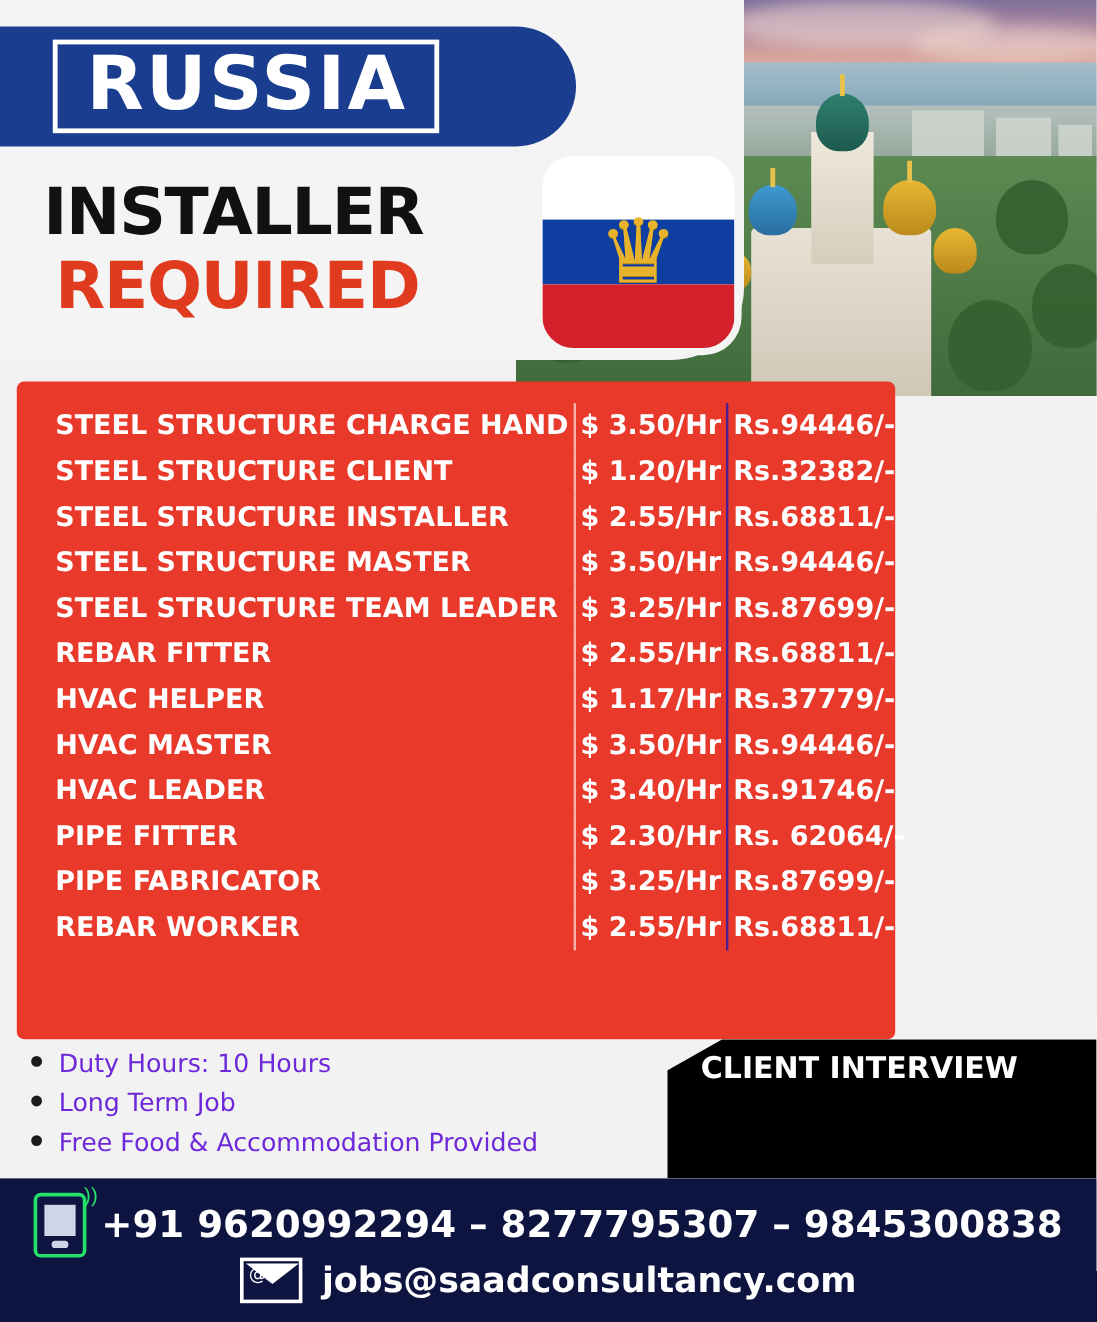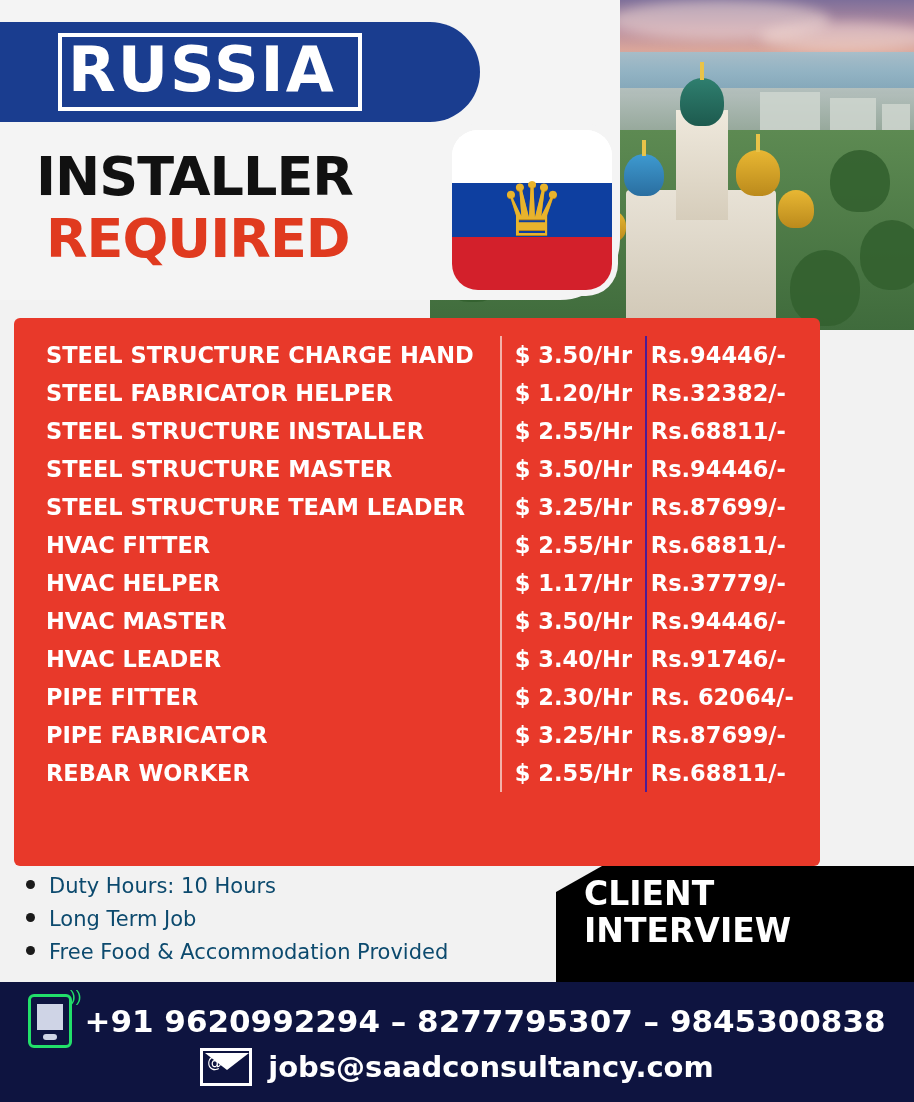--- a/index.html
+++ b/index.html
@@ -76,23 +76,23 @@
 
   
   .russia-bar {
     position: absolute; left: 0; top: 22px; width: 480px; height: 100px;
     background: #1a3d8f;
     border-top-right-radius: 50px;
     border-bottom-right-radius: 50px;
     display: flex; align-items: center;
   }
   .russia-inner {
-    margin-left: 58px;
+    margin-left: 44px;
     border: 4px solid #ffffff;
-    padding: 2px 22px 6px 6px;
+    padding: 2px 22px 6px 24px;
   }
   .russia-text {
     font-family: "DejaVu Sans", sans-serif;
     font-weight: 700;
     font-size: 62px;
     color: #ffffff;
     letter-spacing: 2px;
     line-height: 1;
   }
 
@@ -125,21 +125,21 @@
     position: absolute; left: 50%; top: 50%;
     transform: translate(-50%,-50%);
     font-size: 74px; color: #e8b32c;
     text-shadow: 0 1px 0 #b8861a;
     line-height: 1;
   }
 
   
   .table-card {
     position: absolute; left: 14px; top: 318px;
-    width: 806px; height: 548px;
+    width: 732px; height: 548px;
     background: #e8392a;
     border-radius: 6px;
     padding: 18px 10px 10px 10px;
   }
   table { width: 100%; border-collapse: collapse; }
   td {
     color: #ffffff;
     font-family: "DejaVu Sans", sans-serif;
     font-weight: 700;
     font-size: 22.5px;
@@ -150,40 +150,40 @@
   td.rate { width: 175px; text-align: center; border-left: 2px solid #f4b1a9; }
   td.inr  { width: 185px; text-align: left; border-left: 2px solid #4c1d95; }
 
   
   .bullets {
     position: absolute; left: 26px; top: 874px; width: 520px;
   }
   .bullet {
     display: flex; align-items: baseline;
     font-family: "DejaVu Sans", sans-serif;
-    font-size: 21px; color: #0c4a6e;
+    font-size: 21px; color: #6d28d9;
     margin-bottom: 9px;
   }
   .bullet .dot {
     width: 9px; height: 9px; border-radius: 50%;
     background: #1b1b1b; margin-right: 14px; flex: none;
     position: relative; top: -4px;
   }
 
   
   .interview {
     position: absolute; left: 556px; top: 866px;
     width: 358px; height: 116px;
     background: #000000;
     clip-path: polygon(46px 0, 100% 0, 100% 100%, 0 100%, 0 26px);
     padding: 10px 0 0 28px;
   }
   .interview .line {
     font-family: "DejaVu Sans", sans-serif;
-    font-weight: 700; font-size: 33px; color: #ffffff;
+    font-weight: 700; font-size: 25px; color: #ffffff;
     line-height: 1.12; letter-spacing: 0px;
   }
   .yellow { color: #ffd21e; }
   .red { color: #ff2a17; }
 
   
   .footer {
     position: absolute; left: 0; bottom: 0; width: 914px; height: 120px;
     background: #0e1440;
   }
@@ -292,41 +292,41 @@
 
   <div class="table-card">
     <table>
       <tbody>
         <tr>
             <td class="job">STEEL STRUCTURE CHARGE HAND</td>
             <td class="rate">$ 3.50/Hr</td>
             <td class="inr">Rs.94446/-</td>
           </tr>
         <tr>
-            <td class="job">STEEL FABRICATOR HELPER</td>
+            <td class="job">STEEL STRUCTURE CLIENT</td>
             <td class="rate">$ 1.20/Hr</td>
             <td class="inr">Rs.32382/-</td>
           </tr>
         <tr>
             <td class="job">STEEL STRUCTURE INSTALLER</td>
             <td class="rate">$ 2.55/Hr</td>
             <td class="inr">Rs.68811/-</td>
           </tr>
         <tr>
             <td class="job">STEEL STRUCTURE MASTER</td>
             <td class="rate">$ 3.50/Hr</td>
             <td class="inr">Rs.94446/-</td>
           </tr>
         <tr>
             <td class="job">STEEL STRUCTURE TEAM LEADER</td>
             <td class="rate">$ 3.25/Hr</td>
             <td class="inr">Rs.87699/-</td>
           </tr>
         <tr>
-            <td class="job">HVAC FITTER</td>
+            <td class="job">REBAR FITTER</td>
             <td class="rate">$ 2.55/Hr</td>
             <td class="inr">Rs.68811/-</td>
           </tr>
         <tr>
             <td class="job">HVAC HELPER</td>
             <td class="rate">$ 1.17/Hr</td>
             <td class="inr">Rs.37779/-</td>
           </tr>
         <tr>
             <td class="job">HVAC MASTER</td>

